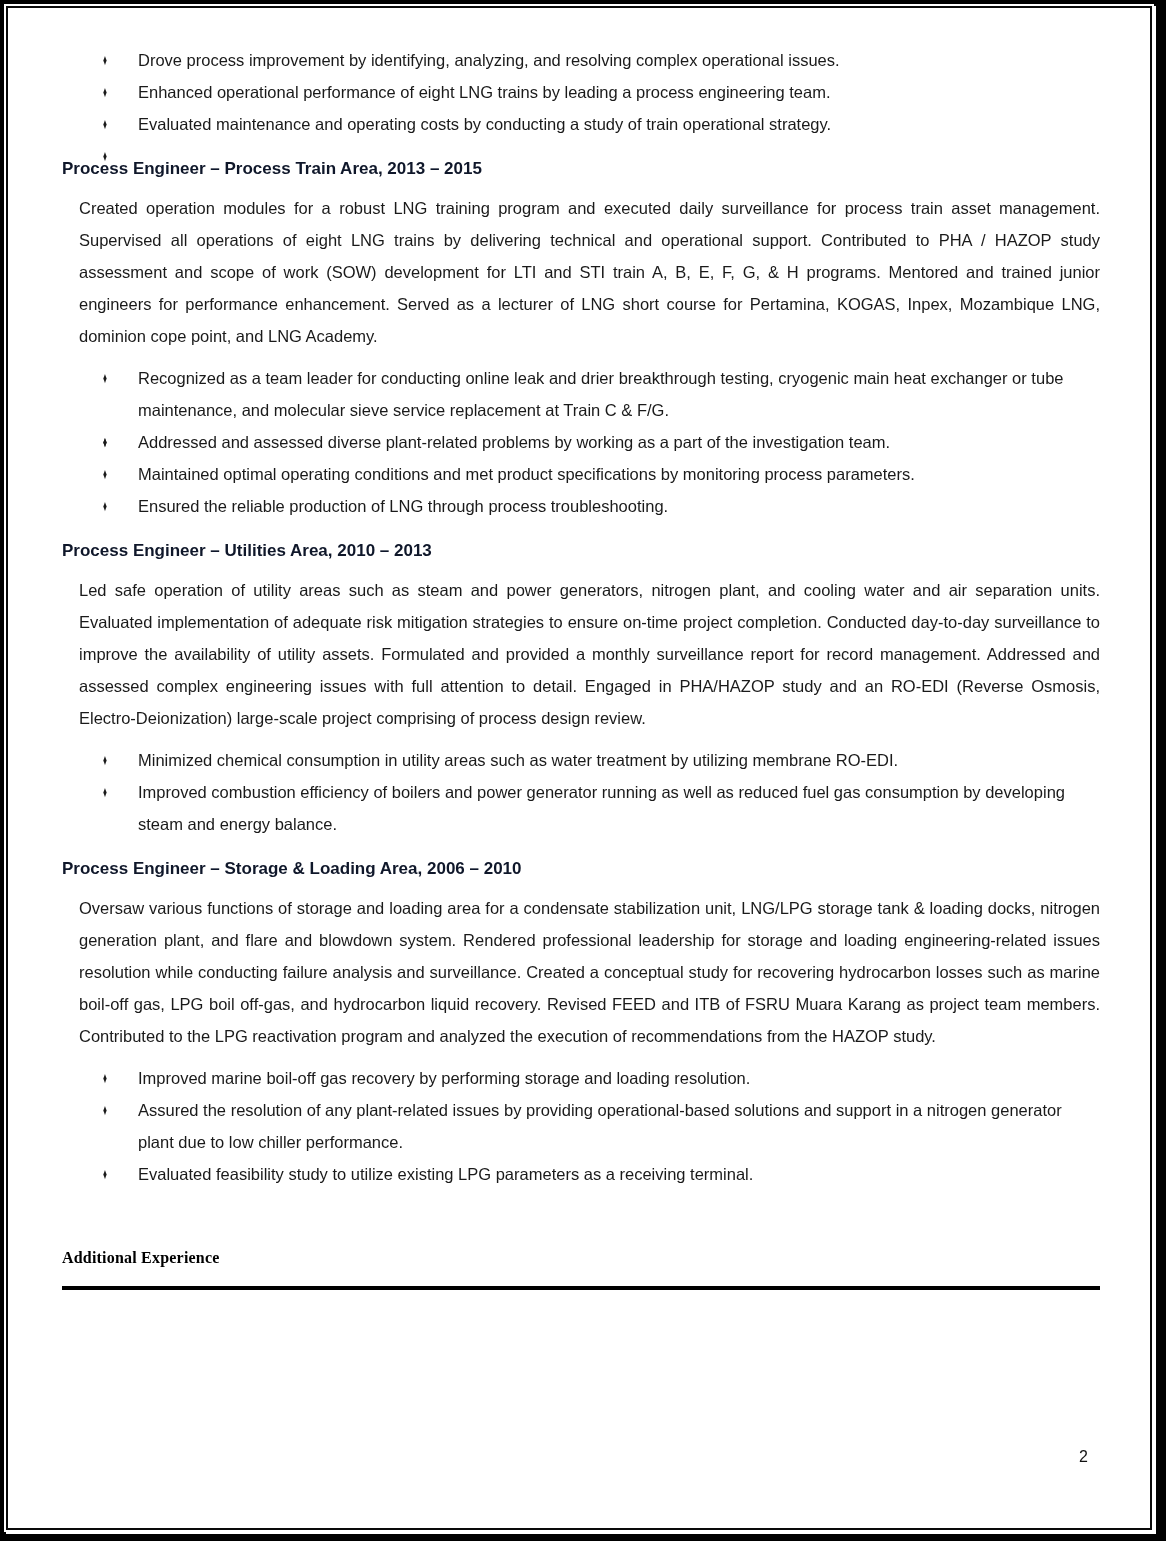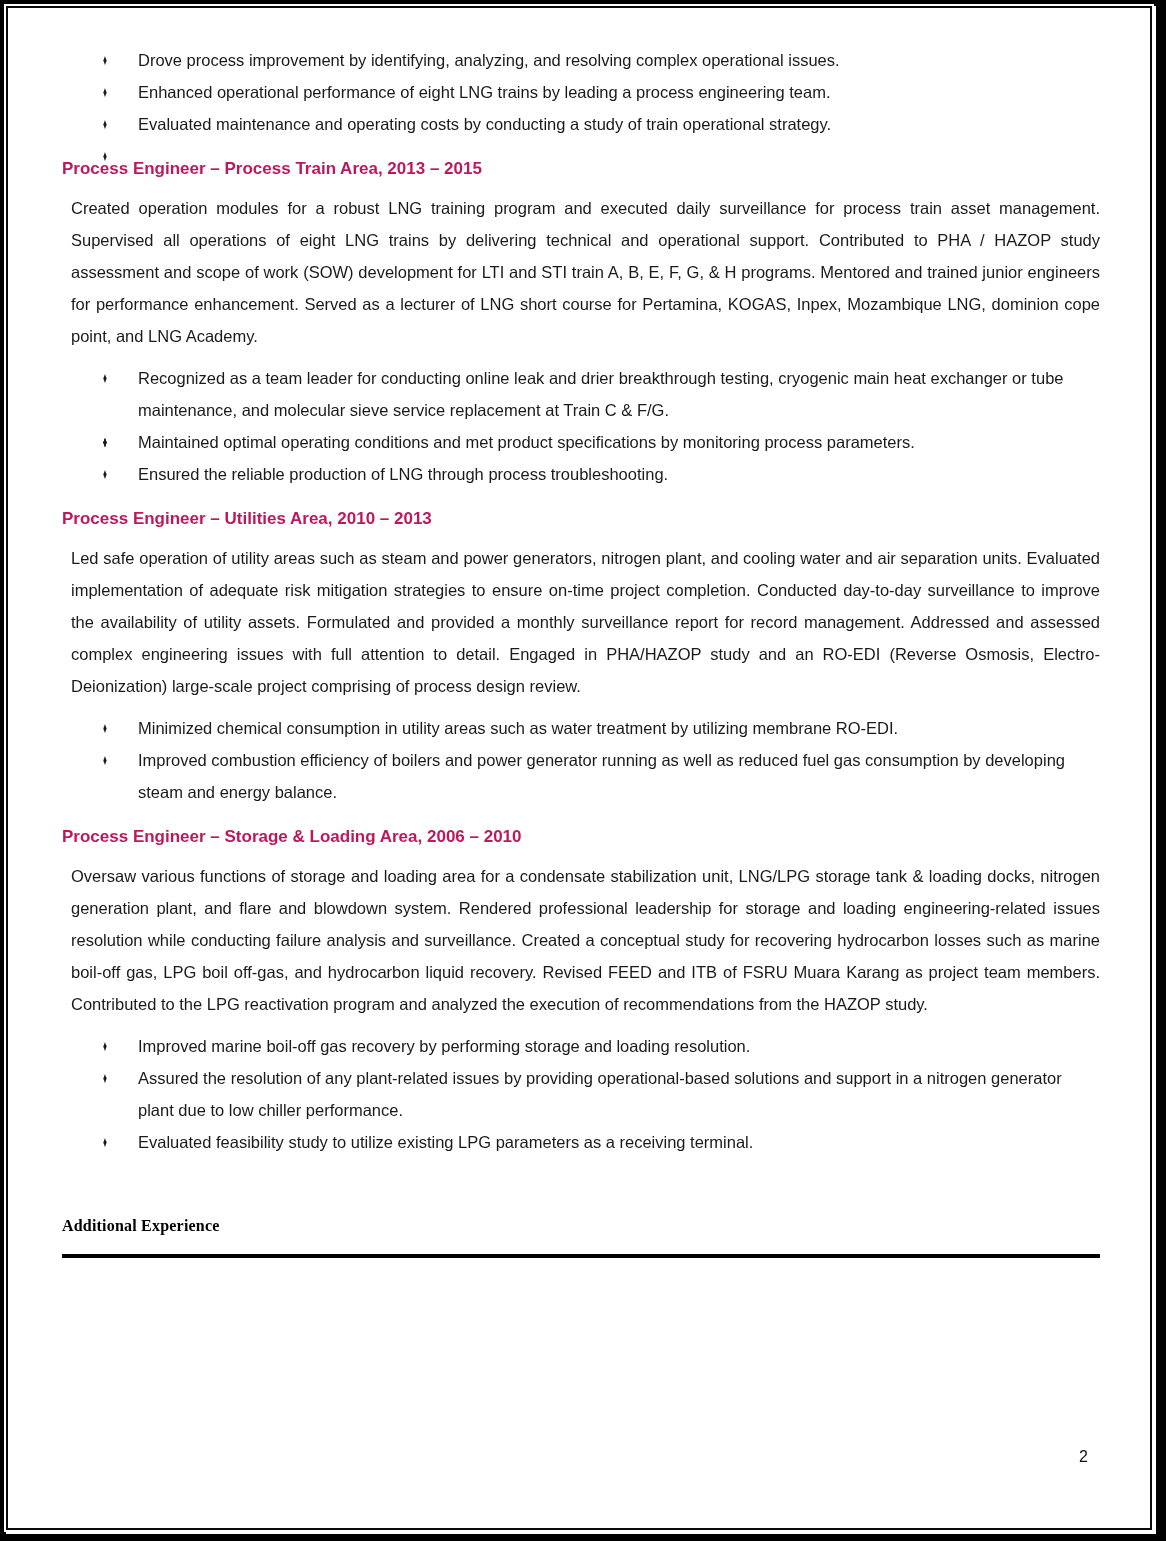--- a/index.html
+++ b/index.html
@@ -49,26 +49,26 @@
     width: 18px;
     text-align: center;
     display: inline-block;
     transform: scaleX(0.52);
     font-size: 15px;
   }
 
   h3.job-title {
     font-size: 17px;
     font-weight: bold;
-    color: #be185d;
+    color: #0f172a;
     margin: 16px 0 10px 0;
     line-height: 26px;
   }
   p.job-para {
-    margin: 0 0 10px 9px;
+    margin: 0 0 10px 17px;
     text-align: justify;
   }
 
   h2.add-exp {
     font-family: "Liberation Serif", serif;
     font-weight: bold;
     font-size: 16px;
     color: #000;
     margin: 52px 0 0 0;
     letter-spacing: 0.2px;
@@ -102,21 +102,21 @@
           <li><span class="diamond">♦</span><span>Evaluated maintenance and operating costs by conducting a study of train operational strategy.</span></li>
           <li><span class="diamond">♦</span></li>
         </ul>
 
         <section>
           <h3 class="job-title">Process Engineer – Process Train Area, 2013 – 2015</h3>
           <p class="job-para">Created operation modules for a robust LNG training program and executed daily surveillance for process train asset management. Supervised all operations of eight LNG trains by delivering technical and operational support. Contributed to PHA / HAZOP study assessment and scope of work (SOW) development for LTI and STI train A, B, E, F, G, &amp; H programs. Mentored and trained junior engineers for performance enhancement. Served as a lecturer of LNG short course for Pertamina, KOGAS, Inpex, Mozambique LNG, dominion cope point, and LNG Academy.</p>
           <ul class="bullets">
             <li><span class="diamond">♦</span><span>Recognized as a team leader for conducting online leak and drier breakthrough testing, cryogenic main heat exchanger or tube maintenance, and molecular sieve service replacement at Train C &amp; F/G.</span></li>
             <li><span class="diamond">♦</span></li>
-            <li><span class="diamond">♦</span></li>
+            <li><span class="diamond">♦</span><span>Addressed and assessed diverse plant-related problems by working as a part of the investigation team.</span></li>
             <li><span class="diamond">♦</span><span>Maintained optimal operating conditions and met product specifications by monitoring process parameters.</span></li>
             <li><span class="diamond">♦</span><span>Ensured the reliable production of LNG through process troubleshooting.</span></li>
           </ul>
         </section>
 
         <section>
           <h3 class="job-title">Process Engineer – Utilities Area, 2010 – 2013</h3>
           <p class="job-para">Led safe operation of utility areas such as steam and power generators, nitrogen plant, and cooling water and air separation units. Evaluated implementation of adequate risk mitigation strategies to ensure on-time project completion. Conducted day-to-day surveillance to improve the availability of utility assets. Formulated and provided a monthly surveillance report for record management. Addressed and assessed complex engineering issues with full attention to detail. Engaged in PHA/HAZOP study and an RO-EDI (Reverse Osmosis, Electro-Deionization) large-scale project comprising of process design review.</p>
           <ul class="bullets">
             <li><span class="diamond">♦</span><span>Minimized chemical consumption in utility areas such as water treatment by utilizing membrane RO-EDI.</span></li>

